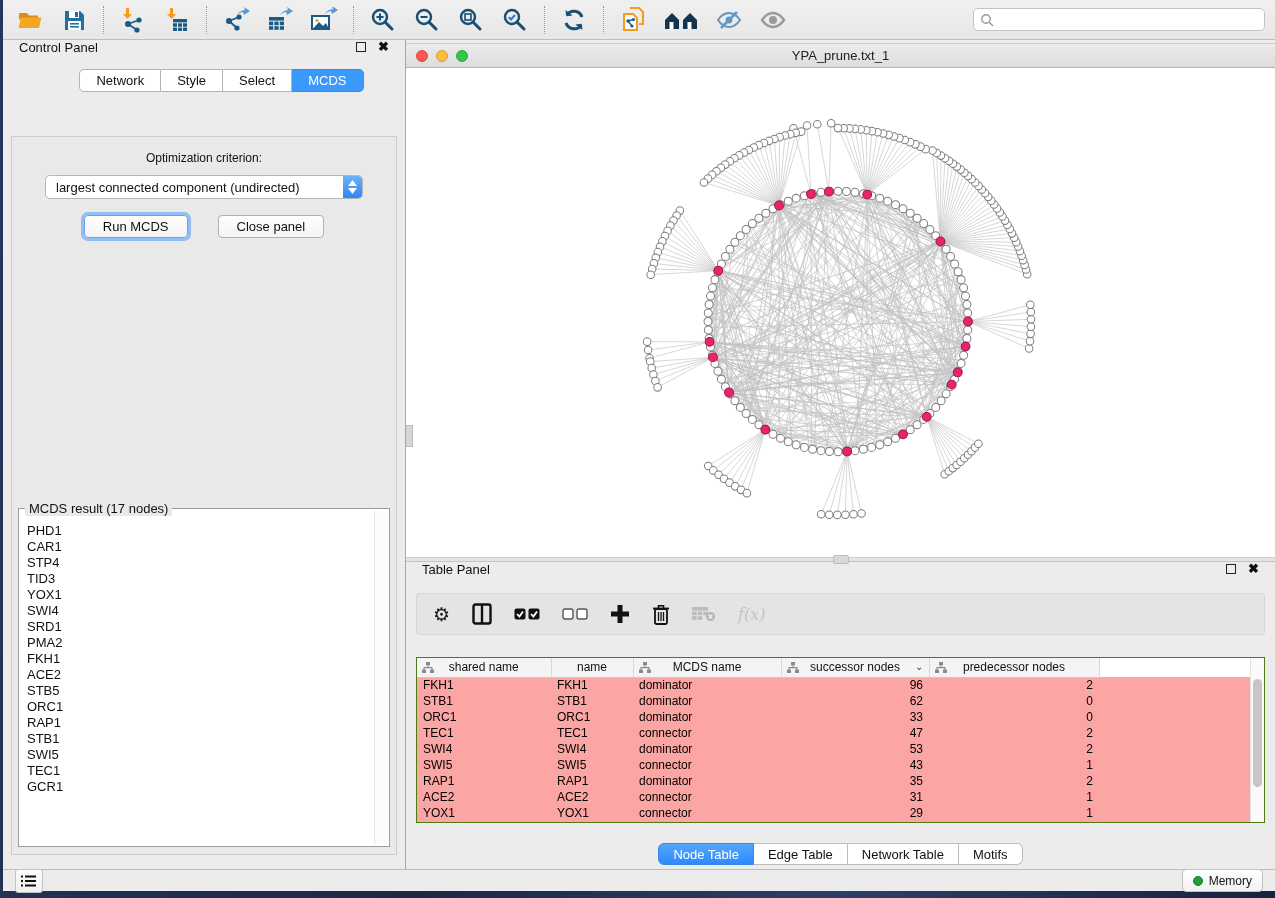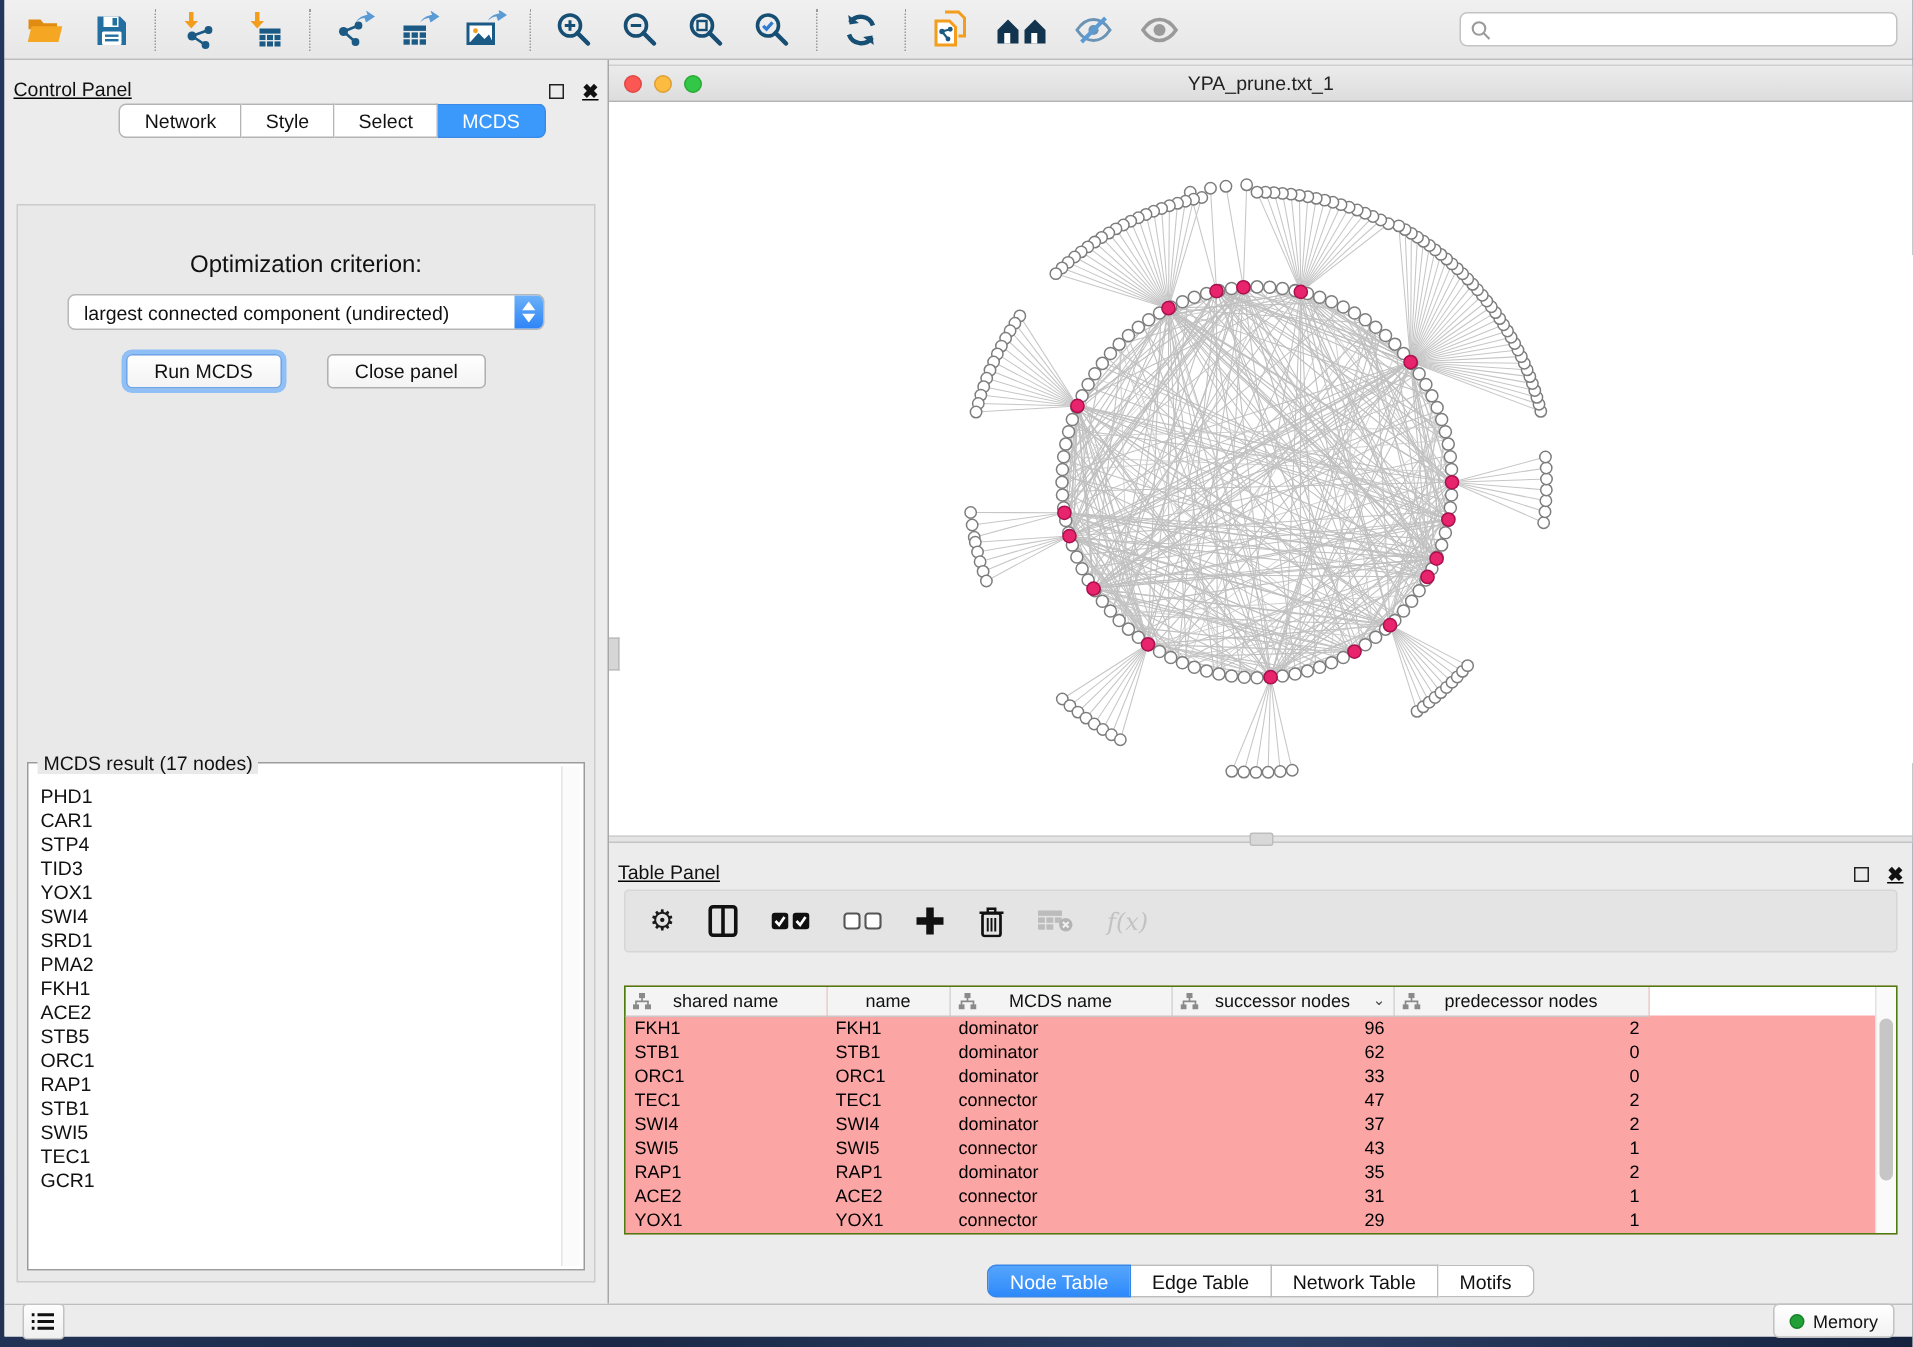--- a/index.html
+++ b/index.html
@@ -21,36 +21,36 @@
     display:flex; align-items:center; padding:0 6px; }
   .search-box svg { flex:0 0 auto; }
   .search-box input { border:0; outline:0; flex:1; font-size:12px; margin-left:4px; background:transparent; }
 
   
   .main { flex:1; display:flex; min-height:0; }
 
   
   .control-panel { width:403px; flex:0 0 auto; border-right:1px solid #a8a8a8; background:#ececec;
     display:flex; flex-direction:column; position:relative; }
-  .panel-header { height:27px; display:flex; align-items:flex-end; padding:0 6px; flex:0 0 auto;text-decoration:underline; }
+  .panel-header { height:27px; display:flex; align-items:flex-start; padding:0 16px; flex:0 0 auto; }
   .panel-title { font-size:13px; color:#111; }
   .panel-header .win-btns { margin-left:auto; display:flex; align-items:center; gap:12px; }
   .float-icon { width:10px; height:10px; border:1.6px solid #222; display:inline-block; }
   .close-icon { font-size:13px; font-weight:bold; color:#111; line-height:1; }
 
   .seg-tabs { display:flex; justify-content:center; margin-top:2px; position:relative; z-index:2;padding-left:35px; }
   .seg { height:23px; display:flex; align-items:center; padding:0 16px; font-size:13px; background:#fff;
     border:1px solid #b4b4b4; border-left:none; color:#111; cursor:pointer; }
   .seg:first-child { border-left:1px solid #b4b4b4; border-radius:5px 0 0 5px; }
   .seg:last-child { border-radius:0 5px 5px 0; }
   .seg.active { background:#3b99fc; border-color:#3b8ae8; color:#fff; }
 
   .cp-inset { position:absolute; left:8px; right:8px; top:96px; bottom:14px; background:#e9e9e9;
     border:1px solid #cccccc; }
-  .opt-label { text-align:center; font-size:16px; color:#111; margin-top:31px; }
+  .opt-label { text-align:center; font-size:12px; color:#111; margin-top:14px; }
   .dropdown { margin:10px auto 0; width:318px; height:24px; background:#fff; border:1px solid #b7b7b7;
     border-radius:5px; display:flex; align-items:center; position:relative; cursor:pointer; }
   .dropdown .dd-text { font-size:13px; padding-left:10px; color:#111; flex:1; white-space:nowrap; }
   .dd-stepper { width:19px; height:22px; margin-right:0; border-radius:0 4px 4px 0;
     background:linear-gradient(#6cb1f9,#2e85f7); display:flex; flex-direction:column;
     align-items:center; justify-content:center; gap:2px; }
   .btn-row { display:flex; justify-content:center; gap:30px; margin-top:16px; }
   .mac-btn { height:23px; padding:0 18px; background:linear-gradient(#ffffff,#f3f3f3);
     border:1px solid #b0b0b0; border-radius:4px; font-size:13px; color:#111; cursor:pointer;
     font-family:"Liberation Sans", sans-serif; }
@@ -1264,21 +1264,21 @@
                   <td class="l">TEC1</td>
                   <td class="role">connector</td>
                   <td class="num">47</td>
                   <td class="num">2</td>
                   <td></td>
                 </tr>
                 <tr>
                   <td class="l">SWI4</td>
                   <td class="l">SWI4</td>
                   <td class="role">dominator</td>
-                  <td class="num">37</td>
+                  <td class="num">53</td>
                   <td class="num">2</td>
                   <td></td>
                 </tr>
                 <tr>
                   <td class="l">SWI5</td>
                   <td class="l">SWI5</td>
                   <td class="role">connector</td>
                   <td class="num">43</td>
                   <td class="num">1</td>
                   <td></td>

